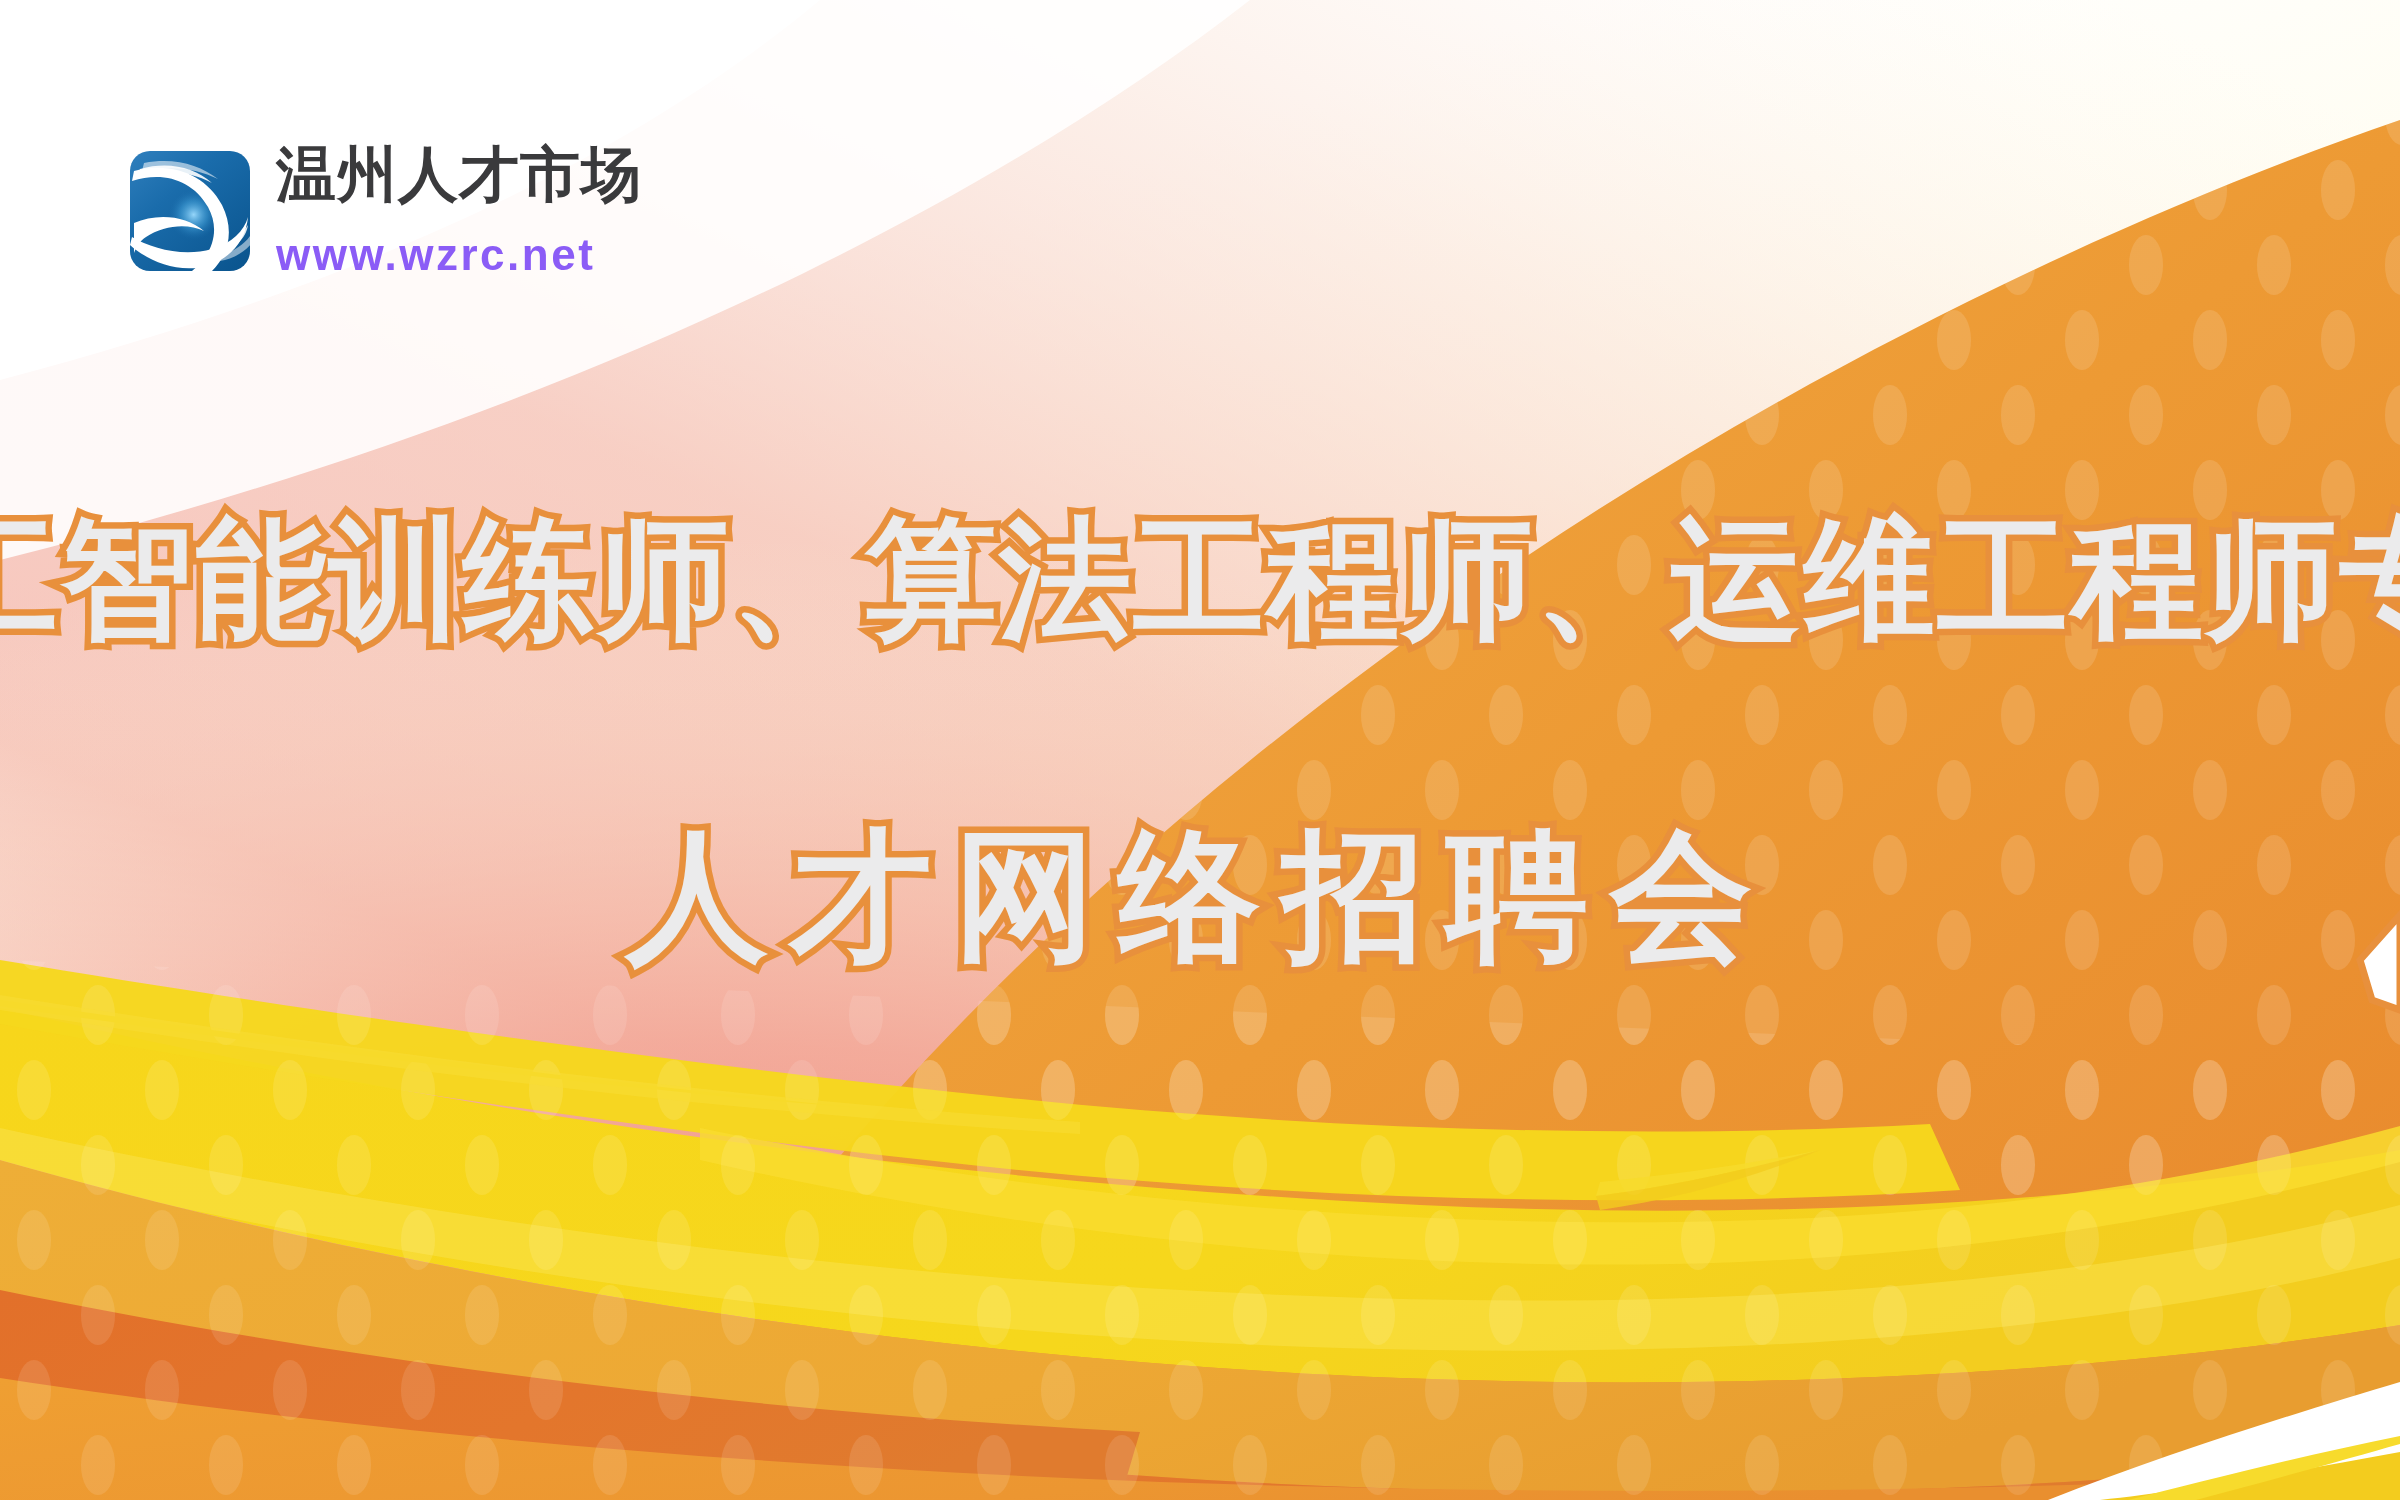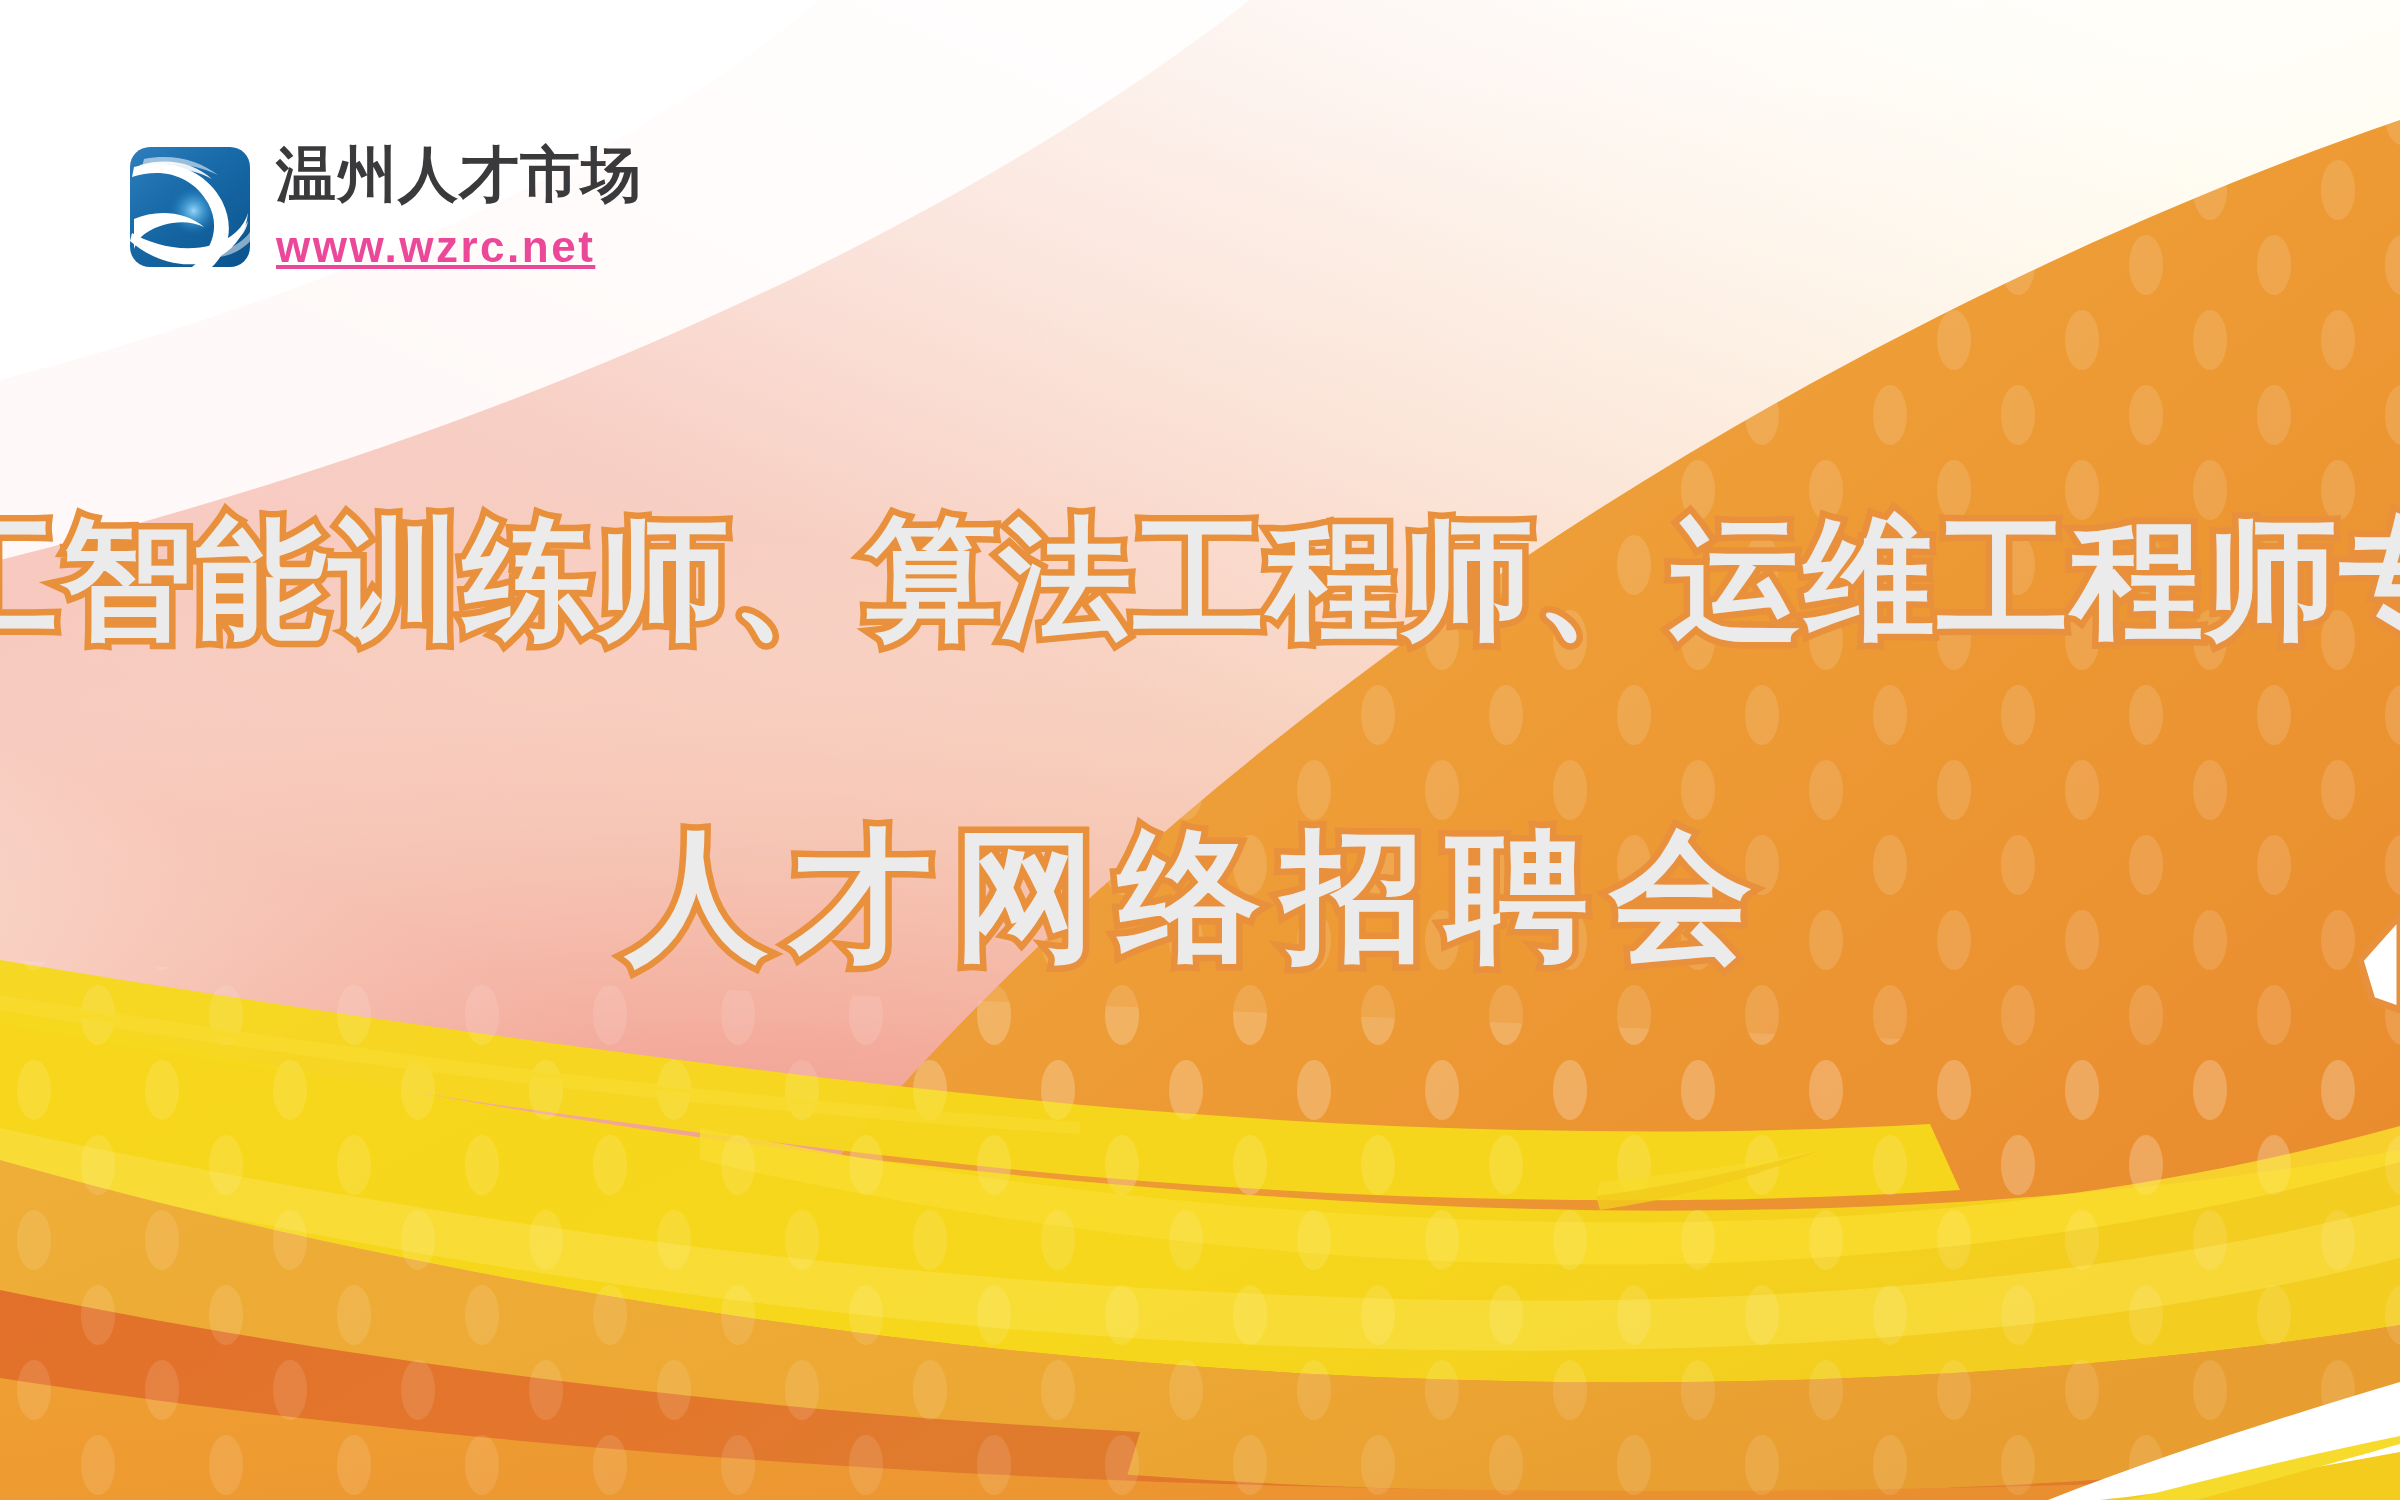--- a/index.html
+++ b/index.html
@@ -52,27 +52,26 @@
     line-height: 1;
   }
   #logo-name {
     font-size: 60px;
     font-weight: 700;
     color: #3a3a3c;
     letter-spacing: 1px;
     white-space: nowrap;
   }
   #logo-url {
-    margin-top: 20px;
+    margin-top: 28px;
     font-size: 44px;
     font-weight: 700;
-    color: #ec4899;
+    color: #8b5cf6;
     letter-spacing: 2.5px;
     white-space: nowrap;
-    text-decoration: underline;
   }
 
   
   #headline {
     position: absolute;
     left: 0;
     top: 0;
     width: 2400px;
     height: 1500px;
     z-index: 30;

